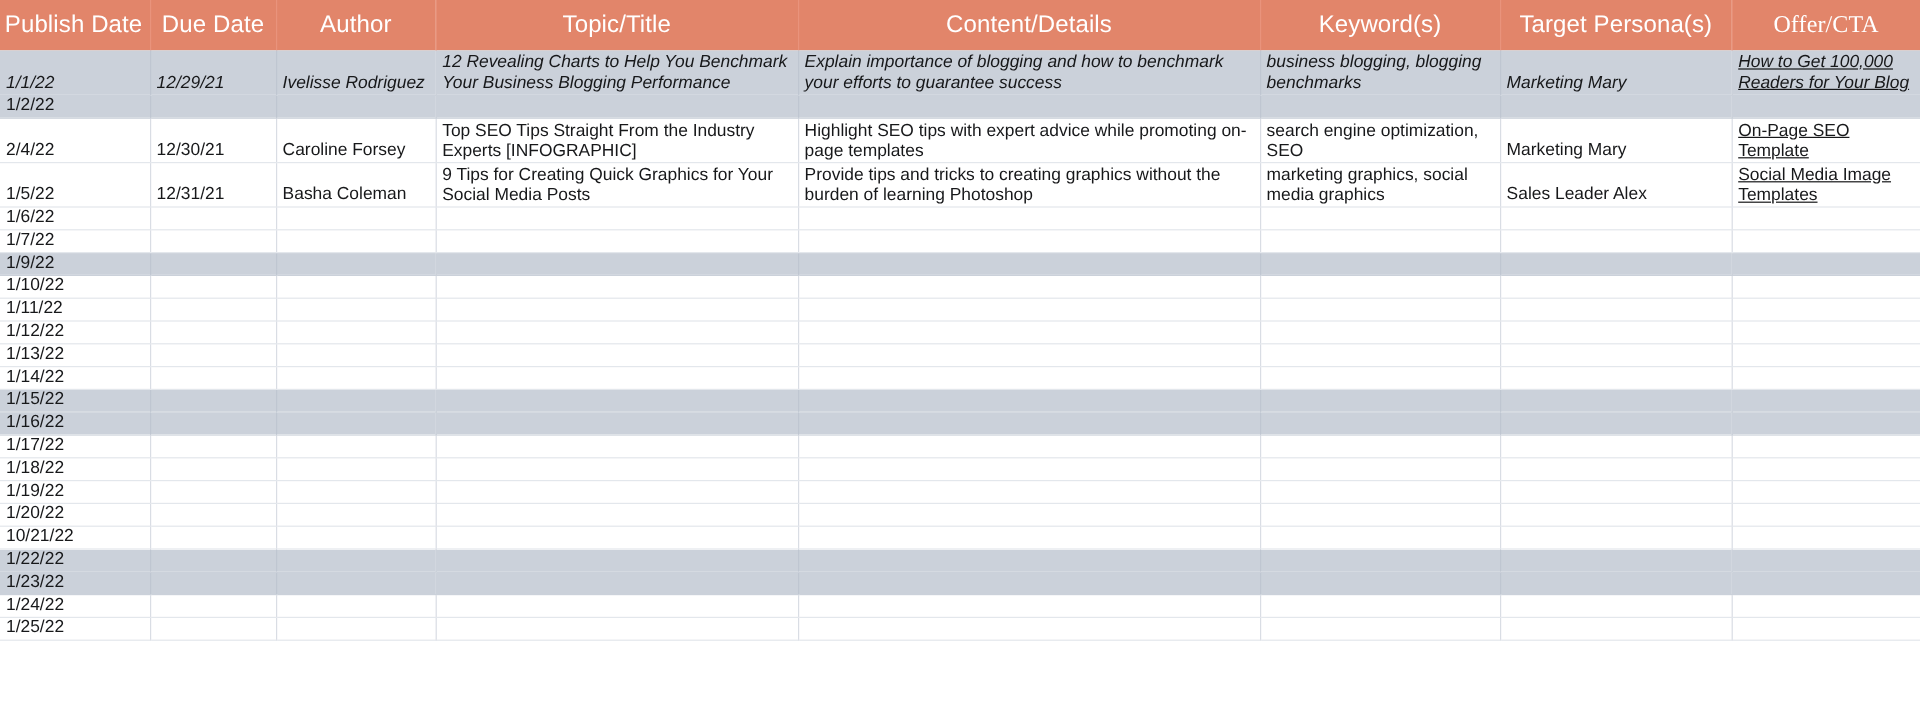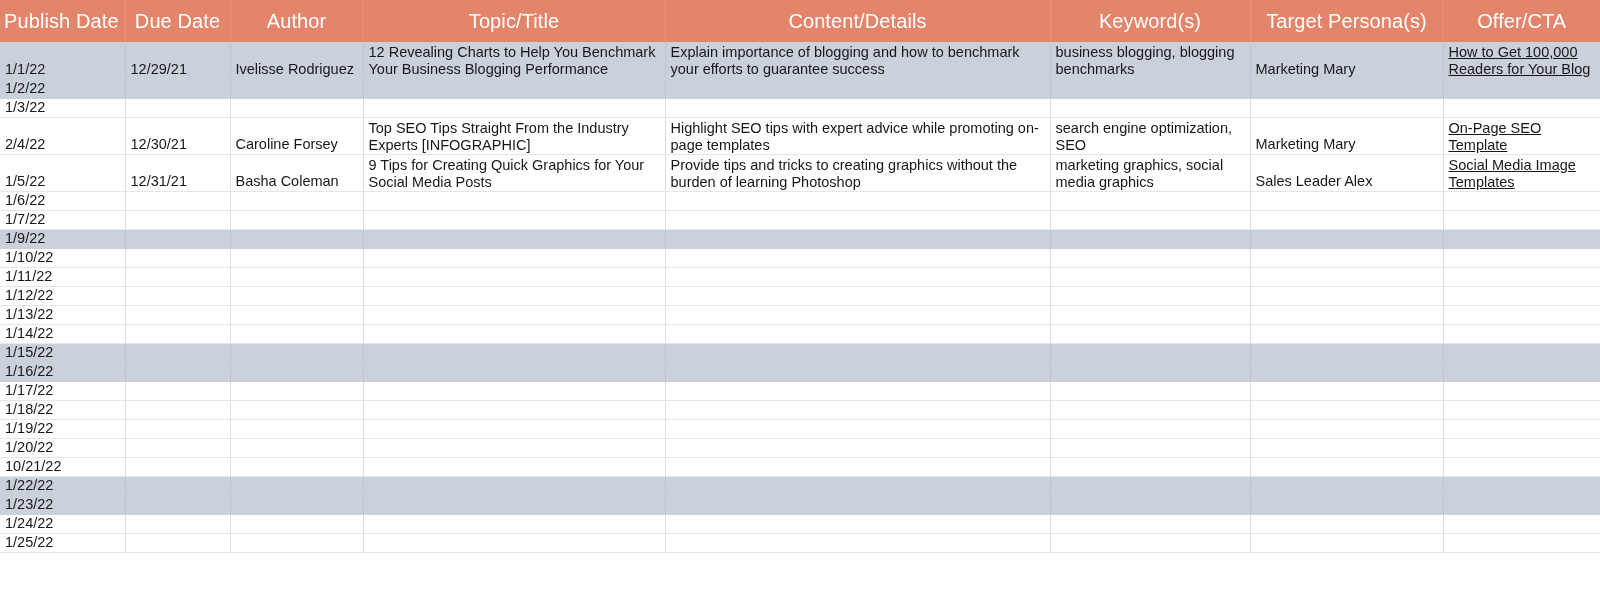--- a/index.html
+++ b/index.html
@@ -30,21 +30,21 @@
     line-height: 1;
     height: 42px;
     padding: 0 6px;
     text-align: center;
     vertical-align: middle;
     border-right: 1px solid #E9937C;
     white-space: nowrap;
     letter-spacing: .1px;
   }
   thead th.first { text-align: left; padding-left: 4px; }
-  thead th:last-child { border-right: none; }
+  thead th:last-child { border-right: none; font-family: Liberation Serif, serif; }
 
   
   tbody td {
     border-right: 1px solid #d9dde4;
     border-bottom: 1px solid #e3e7ec;
     font-size: 14.5px;
     line-height: 17px;
     color: #17181a;
     padding: 0 5px;
     vertical-align: top;
@@ -63,21 +63,21 @@
   }
   td.author-cell { vertical-align: bottom; padding-bottom: 1px; white-space: nowrap; }
   td.persona-cell { vertical-align: bottom; padding-bottom: 1px; white-space: nowrap; }
   td.topic-cell, td.content-cell, td.keyword-cell { vertical-align: top; padding-top: 2px; }
   td.offer-cell { vertical-align: top; padding-top: 2px; margin-top: 20px; }
 
   .link {
     text-decoration: underline;
     color: #17181a;
   }
-  tr.r-tall td { height: 37px; }
+  tr.r-tall td { height: 37px; font-style: italic; }
   tr.r-norm td { height: 19px; }
   tr.r-pair td { height: 35px; }
 
   
   col.c-pub   { width: 125px; }
   col.c-due   { width: 105px; }
   col.c-auth  { width: 133px; }
   col.c-topic { width: 302px; }
   col.c-cont  { width: 385px; }
   col.c-kw    { width: 200px; }
@@ -125,30 +125,20 @@
         <tr class="shaded r-norm">
           <td class="date-cell">1/2/22</td>
           <td class="due-cell"></td>
           <td class="author-cell"></td>
           <td class="topic-cell"></td>
           <td class="content-cell"></td>
           <td class="keyword-cell"></td>
           <td class="persona-cell"></td>
           <td class="offer-cell"></td>
         </tr>
-        <tr class="r-norm">
-          <td class="date-cell">1/3/22</td>
-          <td class="due-cell"></td>
-          <td class="author-cell"></td>
-          <td class="topic-cell"></td>
-          <td class="content-cell"></td>
-          <td class="keyword-cell"></td>
-          <td class="persona-cell"></td>
-          <td class="offer-cell"></td>
-        </tr>
         <tr class="r-pair">
           <td class="date-cell">2/4/22</td>
           <td class="due-cell">12/30/21</td>
           <td class="author-cell">Caroline Forsey</td>
           <td class="topic-cell">Top SEO Tips Straight From the Industry Experts [INFOGRAPHIC]</td>
           <td class="content-cell">Highlight SEO tips with expert advice while promoting on-page templates</td>
           <td class="keyword-cell">search engine optimization, SEO</td>
           <td class="persona-cell">Marketing Mary</td>
           <td class="offer-cell"><span class="link">On-Page SEO Template</span></td>
         </tr>

